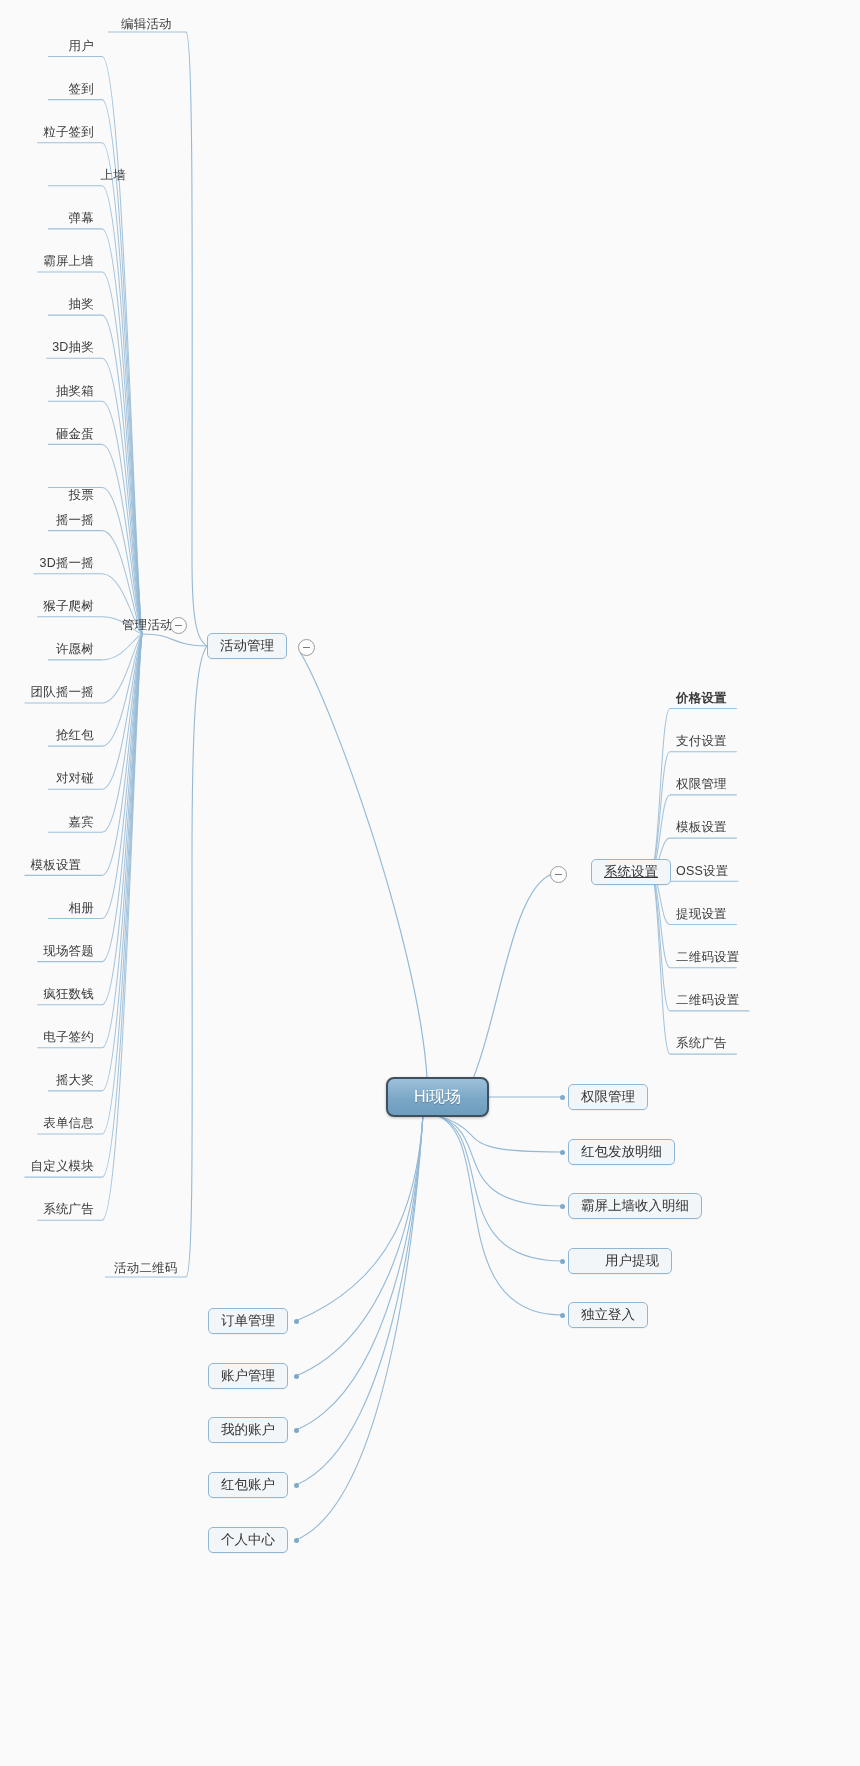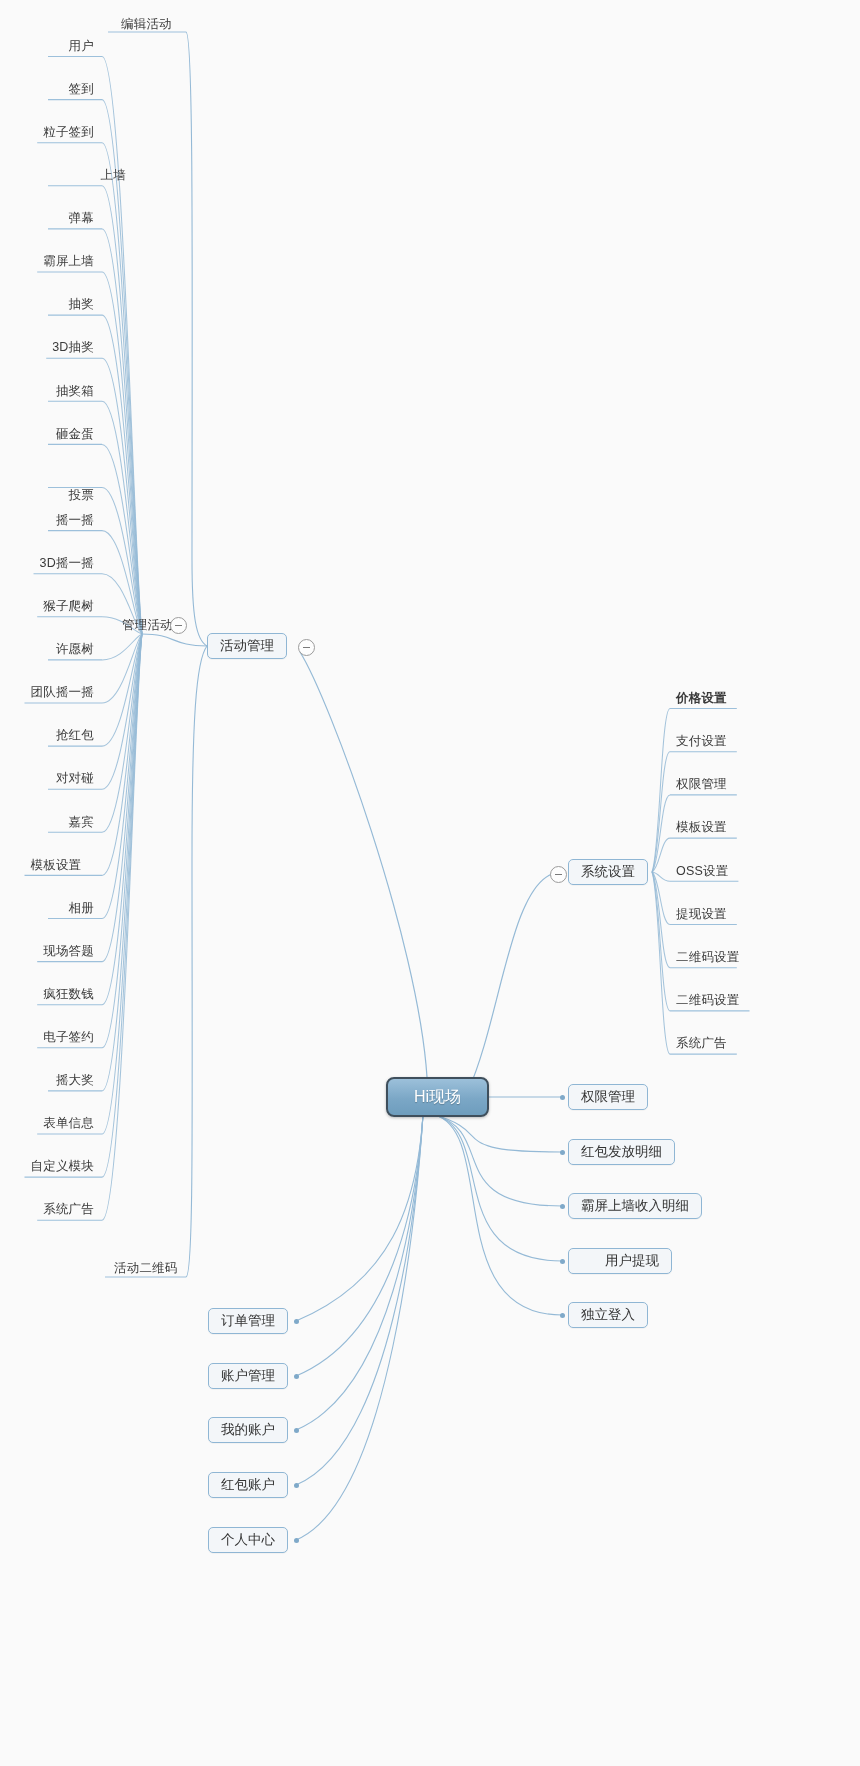--- a/index.html
+++ b/index.html
@@ -219,21 +219,21 @@
   <div class="node leaf" id="n-manage" style="left:118px;top:616px;">管理活动</div>
   <div class="toggle" style="left:170px;top:617px;"></div>
 
   <div class="node leaf" id="n-edit" style="left:117px;top:15px;">编辑活动</div>
 
   <div class="node leaf" id="n-qr" style="left:110px;top:1259px;">活动二维码</div>
 
   <div class="node boxed" id="n-actmgmt" style="left:207px;top:633px;">活动管理</div>
   <div class="toggle" style="left:298px;top:639px;"></div>
 
-  <div class="node boxed" id="n-sysset" style="left:568px;top:859px;">系统设置</div>
+  <div class="node boxed" id="n-sysset" style="left:591px;top:859px;text-decoration:underline;">系统设置</div>
   <div class="toggle" style="left:550px;top:866px;"></div>
 
   <div id="sys-leaves">
       <div class="node leaf" style="top: 689px; left: 672px; font-weight: bold;">价格设置</div>
       <div class="node leaf" style="top: 732.2px; left: 672px;">支付设置</div>
       <div class="node leaf" style="top: 775.4px; left: 672px;">权限管理</div>
       <div class="node leaf" style="top: 818.6px; left: 672px;">模板设置</div>
       <div class="node leaf" style="top: 861.8px; left: 672px;">OSS设置</div>
       <div class="node leaf" style="top: 905px; left: 672px;">提现设置</div>
       <div class="node leaf" style="top: 948.2px; left: 672px;">二维码设置</div>

